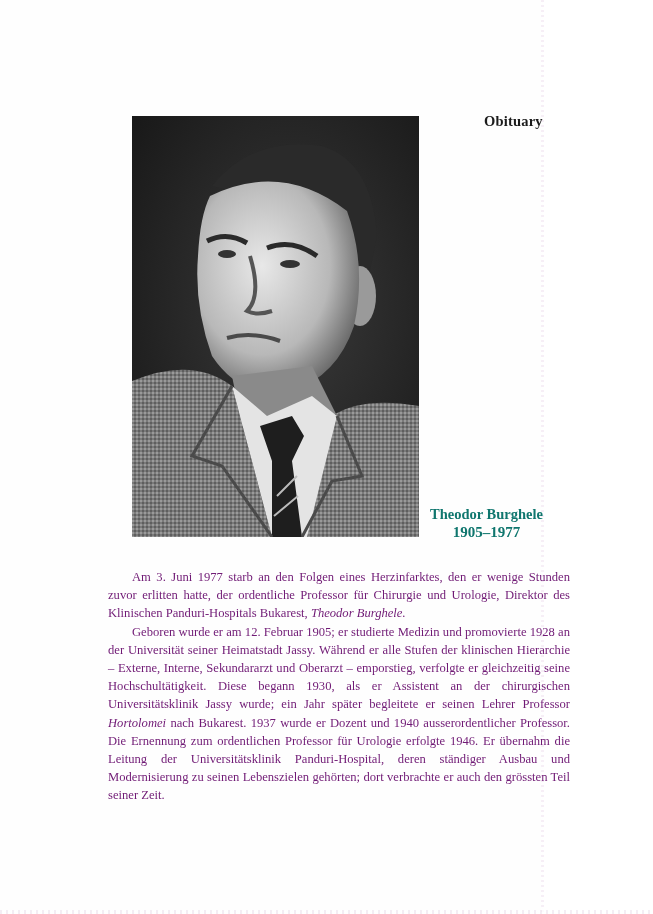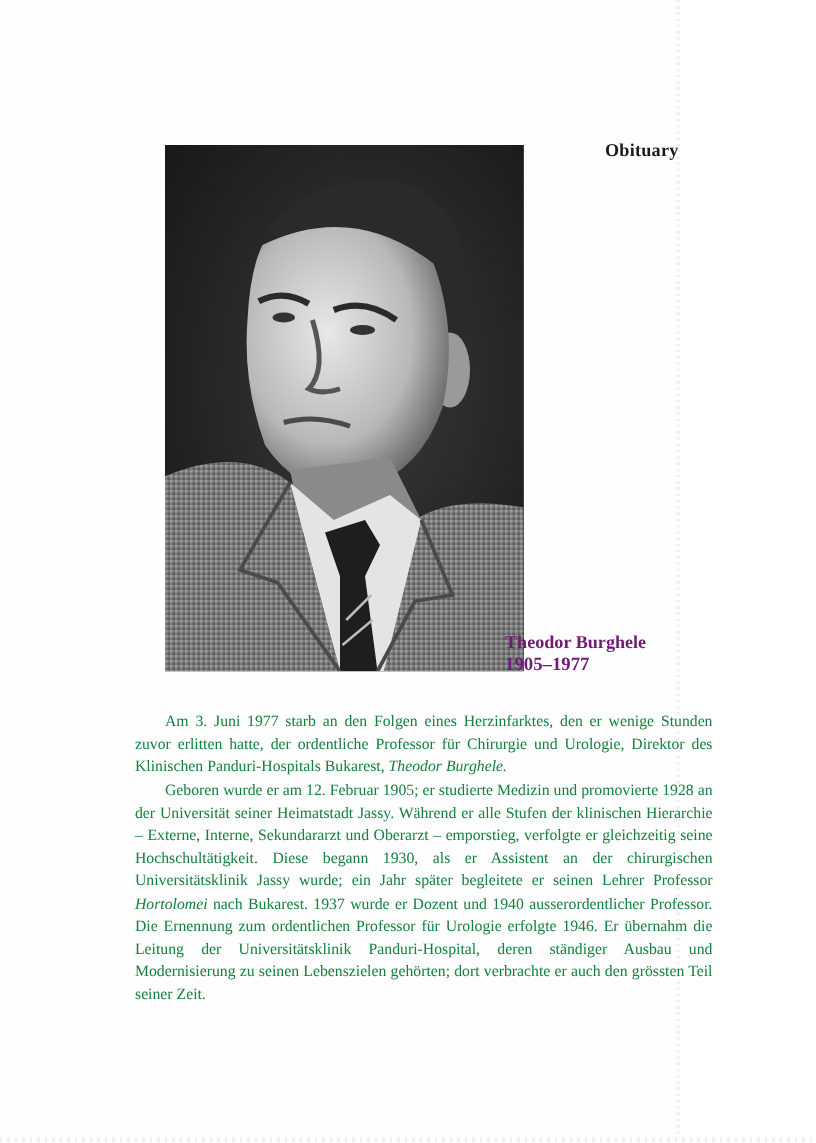--- a/index.html
+++ b/index.html
@@ -8,25 +8,25 @@
     .page { position: absolute; left: 0; top: 0; width: 544px; height: 914px; background: #fefefe; }
     .page-edge-right { position: absolute; right: 0; top: 0; width: 3px; height: 914px;
       background: repeating-linear-gradient(180deg, #f3e8f3 0 2px, #ffffff 2px 5px); opacity: .7; }
     .page-edge-bottom { position: absolute; left: 0; bottom: 0; width: 653px; height: 4px;
       background: repeating-linear-gradient(90deg, #efe6ef 0 2px, #ffffff 2px 6px); opacity: .7; }
     .section-label { position: absolute; left: 484px; top: 113px; font-size: 14.5px; font-weight: bold;
       letter-spacing: 0.2px; color: #1b1b1b; }
     .portrait { position: absolute; left: 132px; top: 116px; width: 287px; height: 421px;
       background: #1f1f1f; overflow: hidden; }
     .portrait svg { display: block; width: 100%; height: 100%; }
-    .caption { position: absolute; left: 404px; top: 505px; line-height: 18px; color: #701a75; }
+    .caption { position: absolute; left: 430px; top: 505px; line-height: 18px; color: #0f766e; text-align: center; }
     .caption .name { font-size: 14.5px; font-weight: bold; }
     .caption .years { font-size: 15px; font-weight: bold; }
     .body-text { position: absolute; left: 108px; top: 568px; width: 462px; font-size: 12.6px;
-      line-height: 18.2px; text-align: justify; color: #15803d; }
+      line-height: 18.2px; text-align: justify; color: #701a75; }
     .body-text p { margin: 0; text-indent: 24px; }
     .body-text em { font-style: italic; }
   </style>
 </head>
 <body>
 
 <div class="page">
   <div class="page-edge-right"></div>
   <div class="page-edge-bottom"></div>
 

